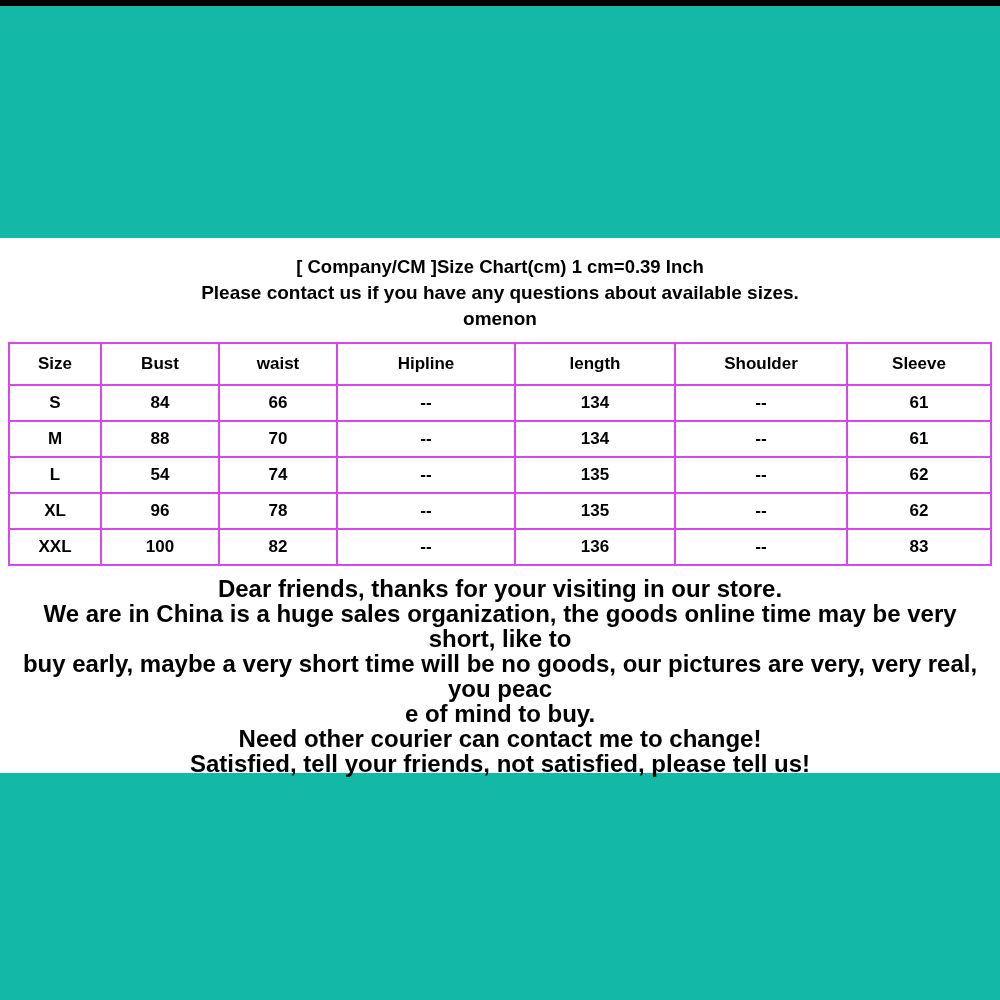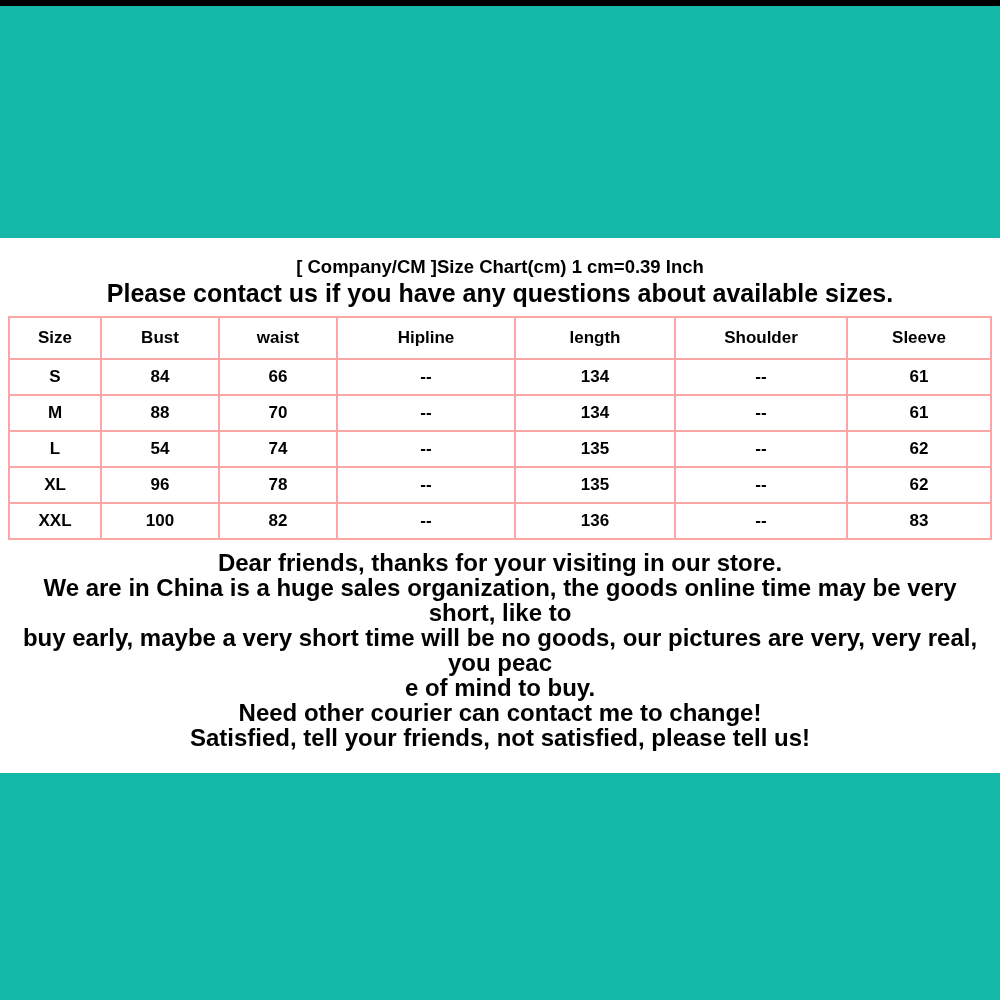--- a/index.html
+++ b/index.html
@@ -34,32 +34,32 @@
     text-align: center;
   }
   .header-line {
     font-size: 19px;
     line-height: 26px;
     color: #000000;
     font-weight: 600;
     margin: 0;
   }
   .header-line.l1 { font-size: 18.5px; }
-  .header-line.l2 { font-size: 25px; }
+  .header-line.l2 { font-size: 19px; }
   .header-line.l3 { font-size: 19px; }
 
   table.size-chart {
     width: 982px;
     margin: 6px auto 0 auto;
     border-collapse: collapse;
     table-layout: fixed;
   }
   table.size-chart th,
   table.size-chart td {
-    border: 2px solid #fca5a5;
+    border: 2px solid #d946ef;
     text-align: center;
     color: #000000;
     font-size: 17px;
     font-weight: 700;
     padding: 7px 2px;
     box-sizing: border-box;
   }
   table.size-chart th {
     font-size: 17px;
     padding: 10px 2px;
@@ -89,20 +89,21 @@
 </style>
 </head>
 <body>
 
 <div class="canvas">
   <div class="sheet">
 
     <div class="header-block">
       <p class="header-line l1">[ Company/CM ]Size Chart(cm) 1 cm=0.39 Inch</p>
       <p class="header-line l2">Please contact us if you have any questions about available sizes.</p>
+      <p class="header-line l3">omenon</p>
     </div>
 
     <table class="size-chart">
       <colgroup>
         <col class="c-size">
         <col class="c-bust">
         <col class="c-waist">
         <col class="c-hip">
         <col class="c-length">
         <col class="c-should">

